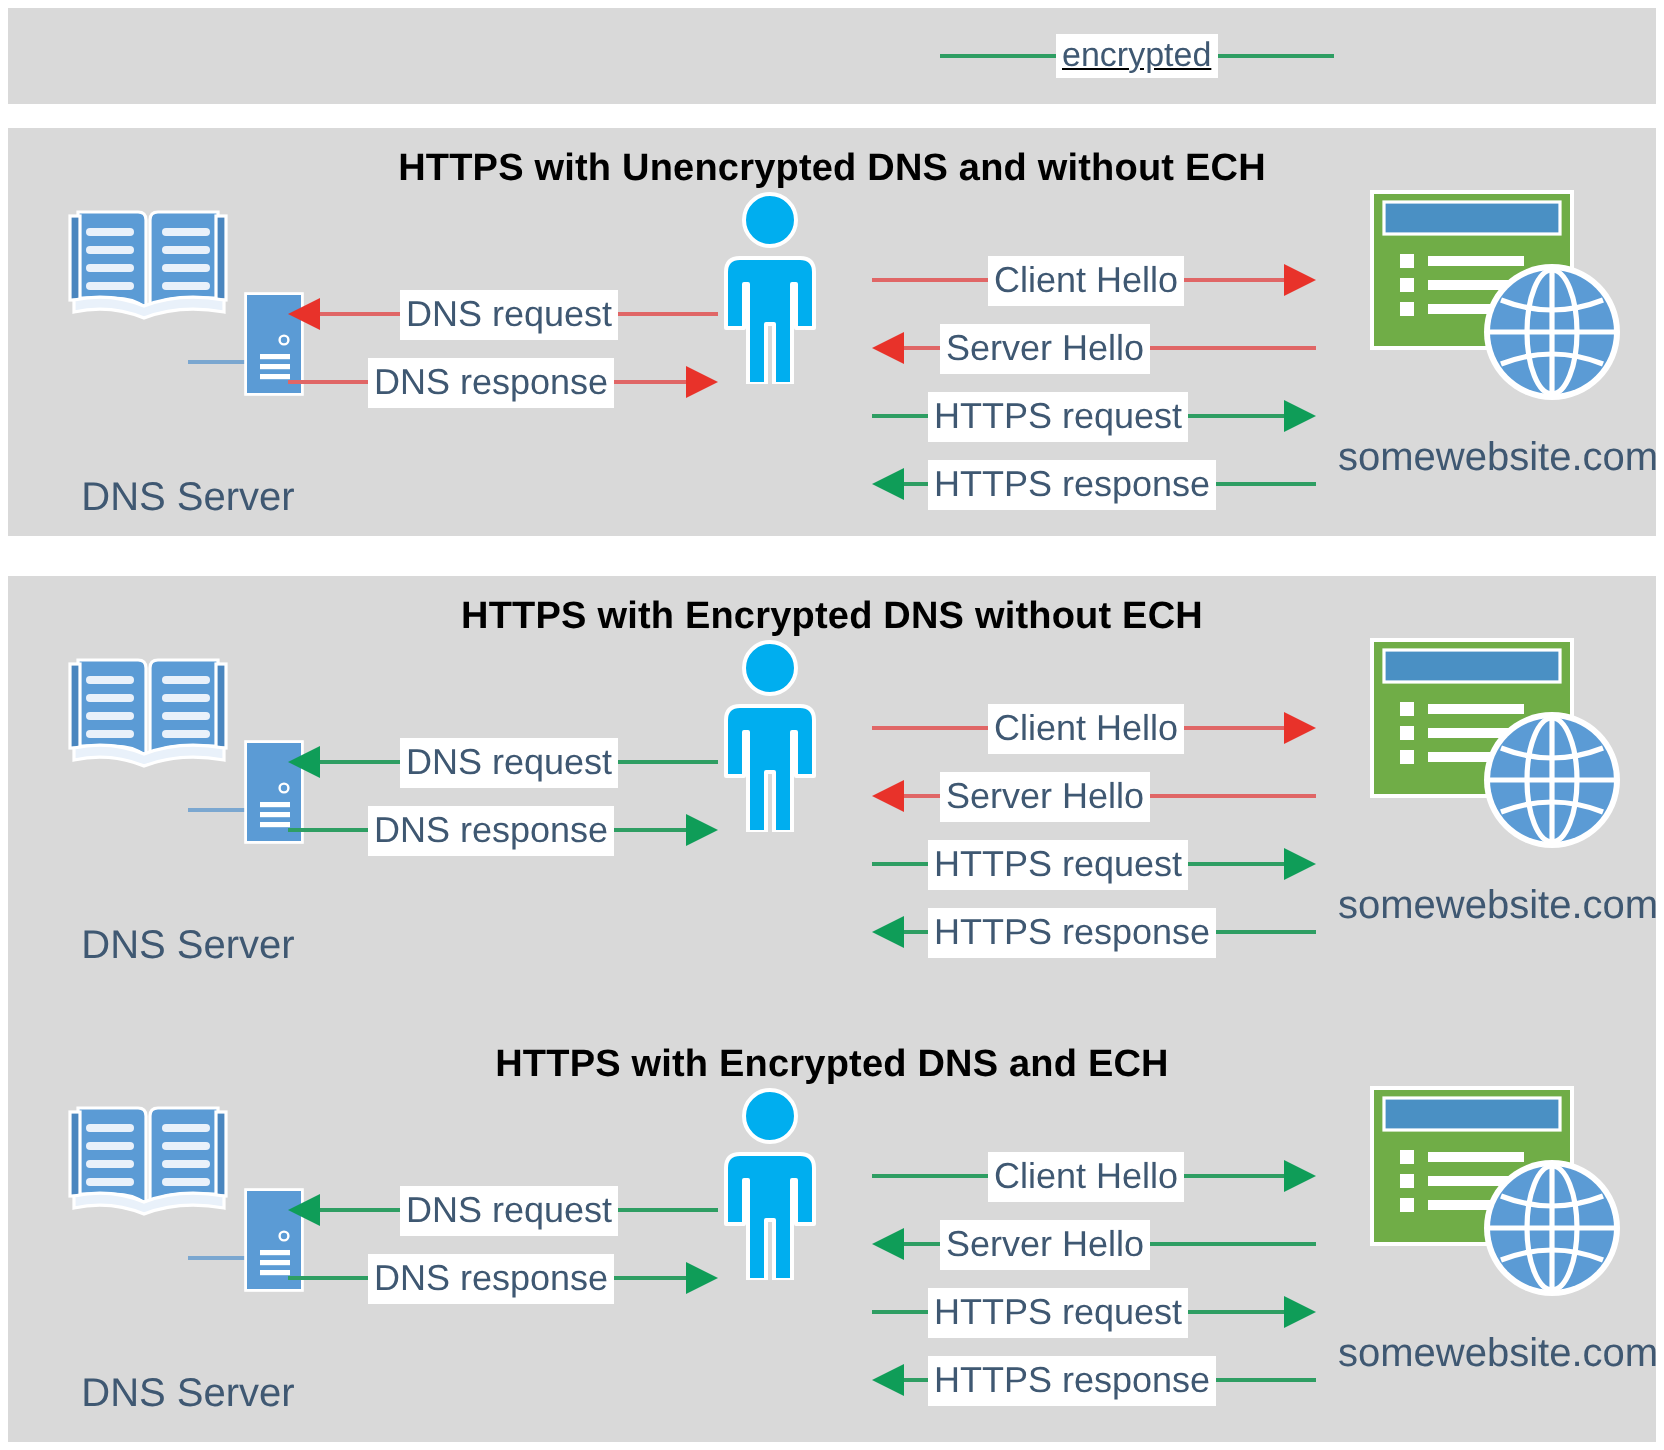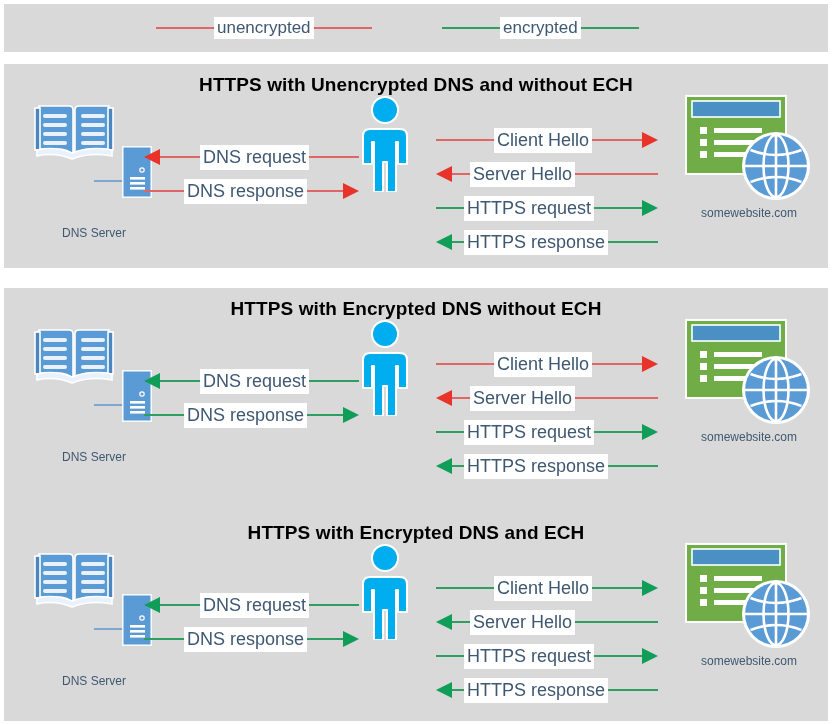--- a/index.html
+++ b/index.html
@@ -19,30 +19,30 @@
 
   
   .legend-row{position:absolute;top:0;left:0;right:0;height:48px;}
   .legend-item{position:absolute;top:12px;height:24px;display:flex;align-items:center;}
   .legend-line{height:0;border-top:2px solid;width:60px;}
   .legend-label{
     background:#ffffff;color:#3f5872;font-size:17px;line-height:20px;
     padding:1px 3px;white-space:nowrap;
   }
   #legend-unencrypted{left:152px;}
-  #legend-encrypted{left:438px;}
+  #legend-encrypted{left:466px;text-decoration:underline;}
 
   
   .panel-title{
     position:absolute;left:0;right:0;top:10px;text-align:center;
     font-size:19px;font-weight:bold;color:#000000;letter-spacing:.1px;
   }
   .node-label{
     position:absolute;left:50%;transform:translateX(-50%);
-    color:#3f5872;font-size:12px;white-space:nowrap;
+    color:#3f5872;font-size:20px;white-space:nowrap;margin-top:12px;
   }
 
   
   .dns-group{position:absolute;left:30px;top:38px;width:135px;height:100px;}
   .book{position:absolute;left:0px;top:0px;}
   .rack{position:absolute;left:88px;top:44px;}
   .dns-wire{position:absolute;left:60px;top:78px;width:30px;height:2px;background:#7ba7d0;}
 
   
   .user{position:absolute;left:352px;top:32px;}
@@ -65,25 +65,20 @@
   }
 </style>
 </head>
 <body>
 
 <div class="stage">
 
   <div class="panel" id="legend-panel">
     <div class="legend-row">
 
-      <div class="legend-item" id="legend-unencrypted">
-        <span class="legend-line" style="border-color:#e06666;width:58px;"></span>
-        <span class="legend-label">unencrypted</span>
-        <span class="legend-line" style="border-color:#e06666;width:58px;"></span>
-      </div>
 
       <div class="legend-item" id="legend-encrypted">
         <span class="legend-line" style="border-color:#2e9e63;width:58px;"></span>
         <span class="legend-label">encrypted</span>
         <span class="legend-line" style="border-color:#2e9e63;width:58px;"></span>
       </div>
 
     </div>
   </div>
 

